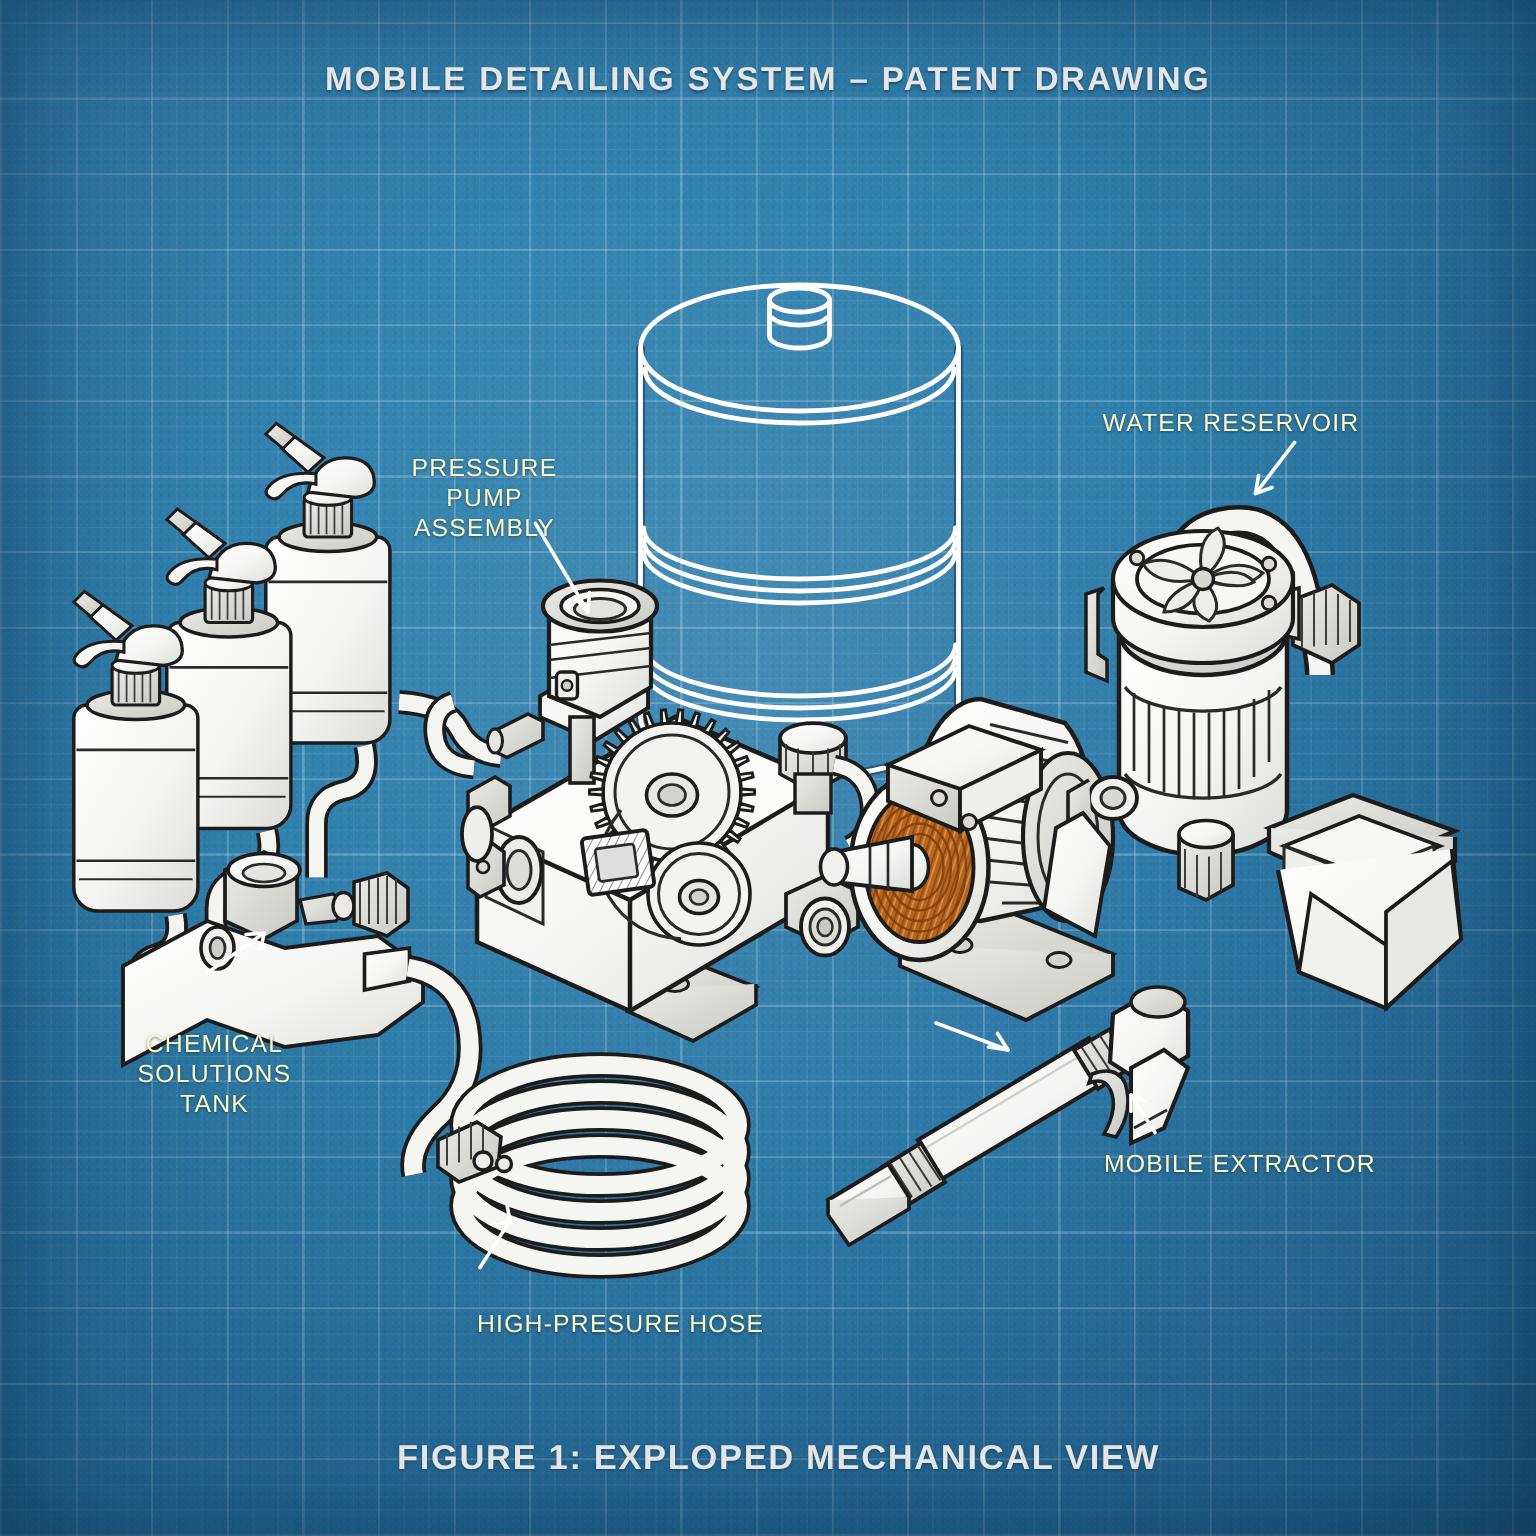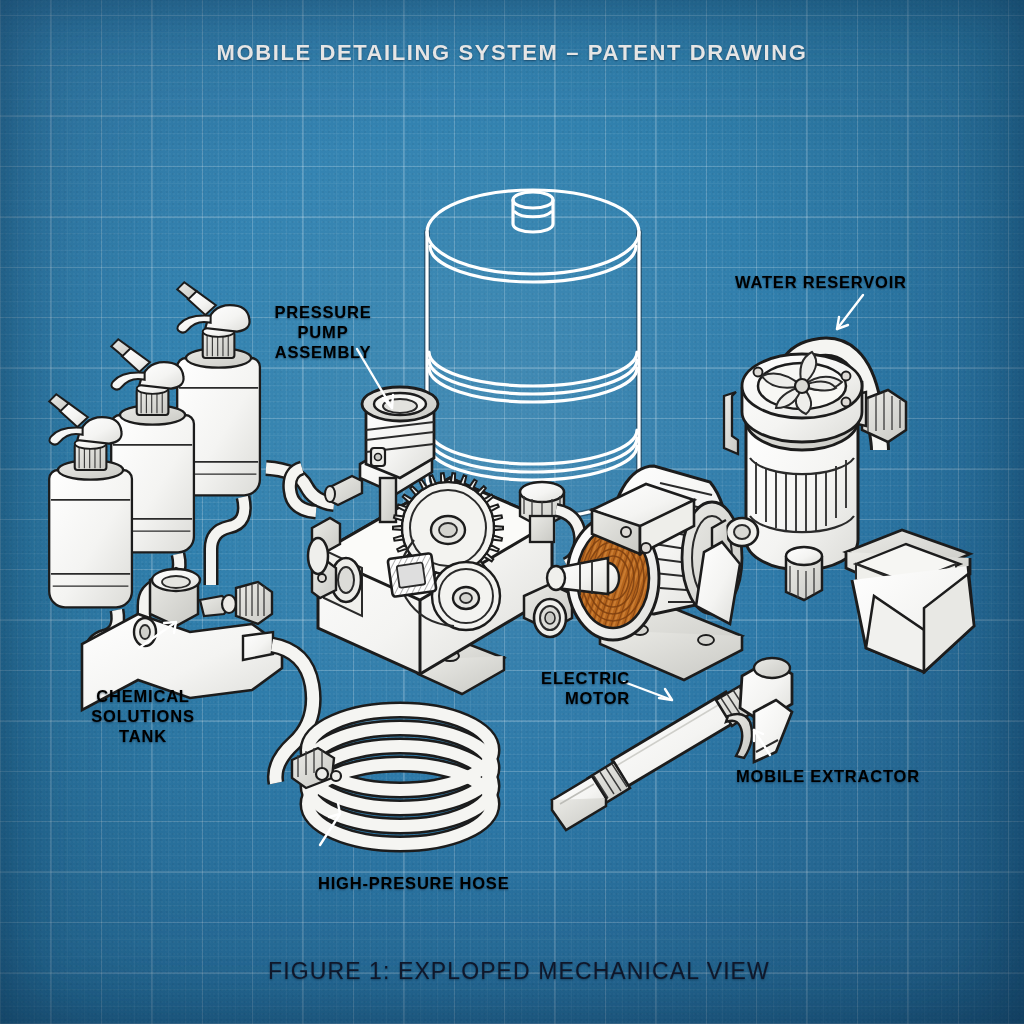--- a/index.html
+++ b/index.html
@@ -41,29 +41,29 @@
   .ttl{
     position:absolute;left:0;right:0;top:40px;
     text-align:center;
     color:#e5e5e5;
     font-size:22px;letter-spacing:1.6px;font-weight:700;
     text-shadow:0 1px 2px rgba(10,40,66,.55);
   }
   .cap{
     position:absolute;left:14px;right:0;top:958px;
     text-align:center;
-    color:#0f172a;
-    font-size:23px;letter-spacing:1.1px;font-weight:400;
+    color:#e5e5e5;
+    font-size:23px;letter-spacing:1.1px;font-weight:700;
     text-shadow:0 1px 2px rgba(10,40,66,.55);
   }
   .lbl{
     position:absolute;
-    color:#000000;
+    color:#fef9c3;
     font-size:16.5px;line-height:20px;
-    letter-spacing:.8px;font-weight:700;
+    letter-spacing:.8px;font-weight:400;
     text-shadow:0 1px 2px rgba(10,40,66,.6);
     white-space:pre-line;
   }
   .lbl.c{text-align:center;}
   .lbl.r{text-align:right;}
   .lbl.l{text-align:left;}
   svg{display:block;}
   .art{position:absolute;left:0;top:0;}
 </style>
 </head>
@@ -459,20 +459,18 @@
 
   <div class="lbl c" style="left:248px;top:302px;width:150px;">PRESSURE PUMP
 ASSEMBLY</div>
 
   <div class="lbl l" style="left:735px;top:272px;width:220px;">WATER RESERVOIR</div>
 
   <div class="lbl c" style="left:58px;top:650px;width:170px;margin-top:36px;">CHEMICAL
 SOLUTIONS
 TANK</div>
 
-  <div class="lbl r" style="left:470px;top:668px;width:160px;">ELECTRIC
-MOTOR</div>
 
   <div class="lbl l" style="left:736px;top:766px;width:230px;">MOBILE EXTRACTOR</div>
 
   <div class="lbl l" style="left:318px;top:857px;width:240px;margin-top:16px;">HIGH-PRESURE HOSE</div>
 
 </div>
 
 </body></html>

